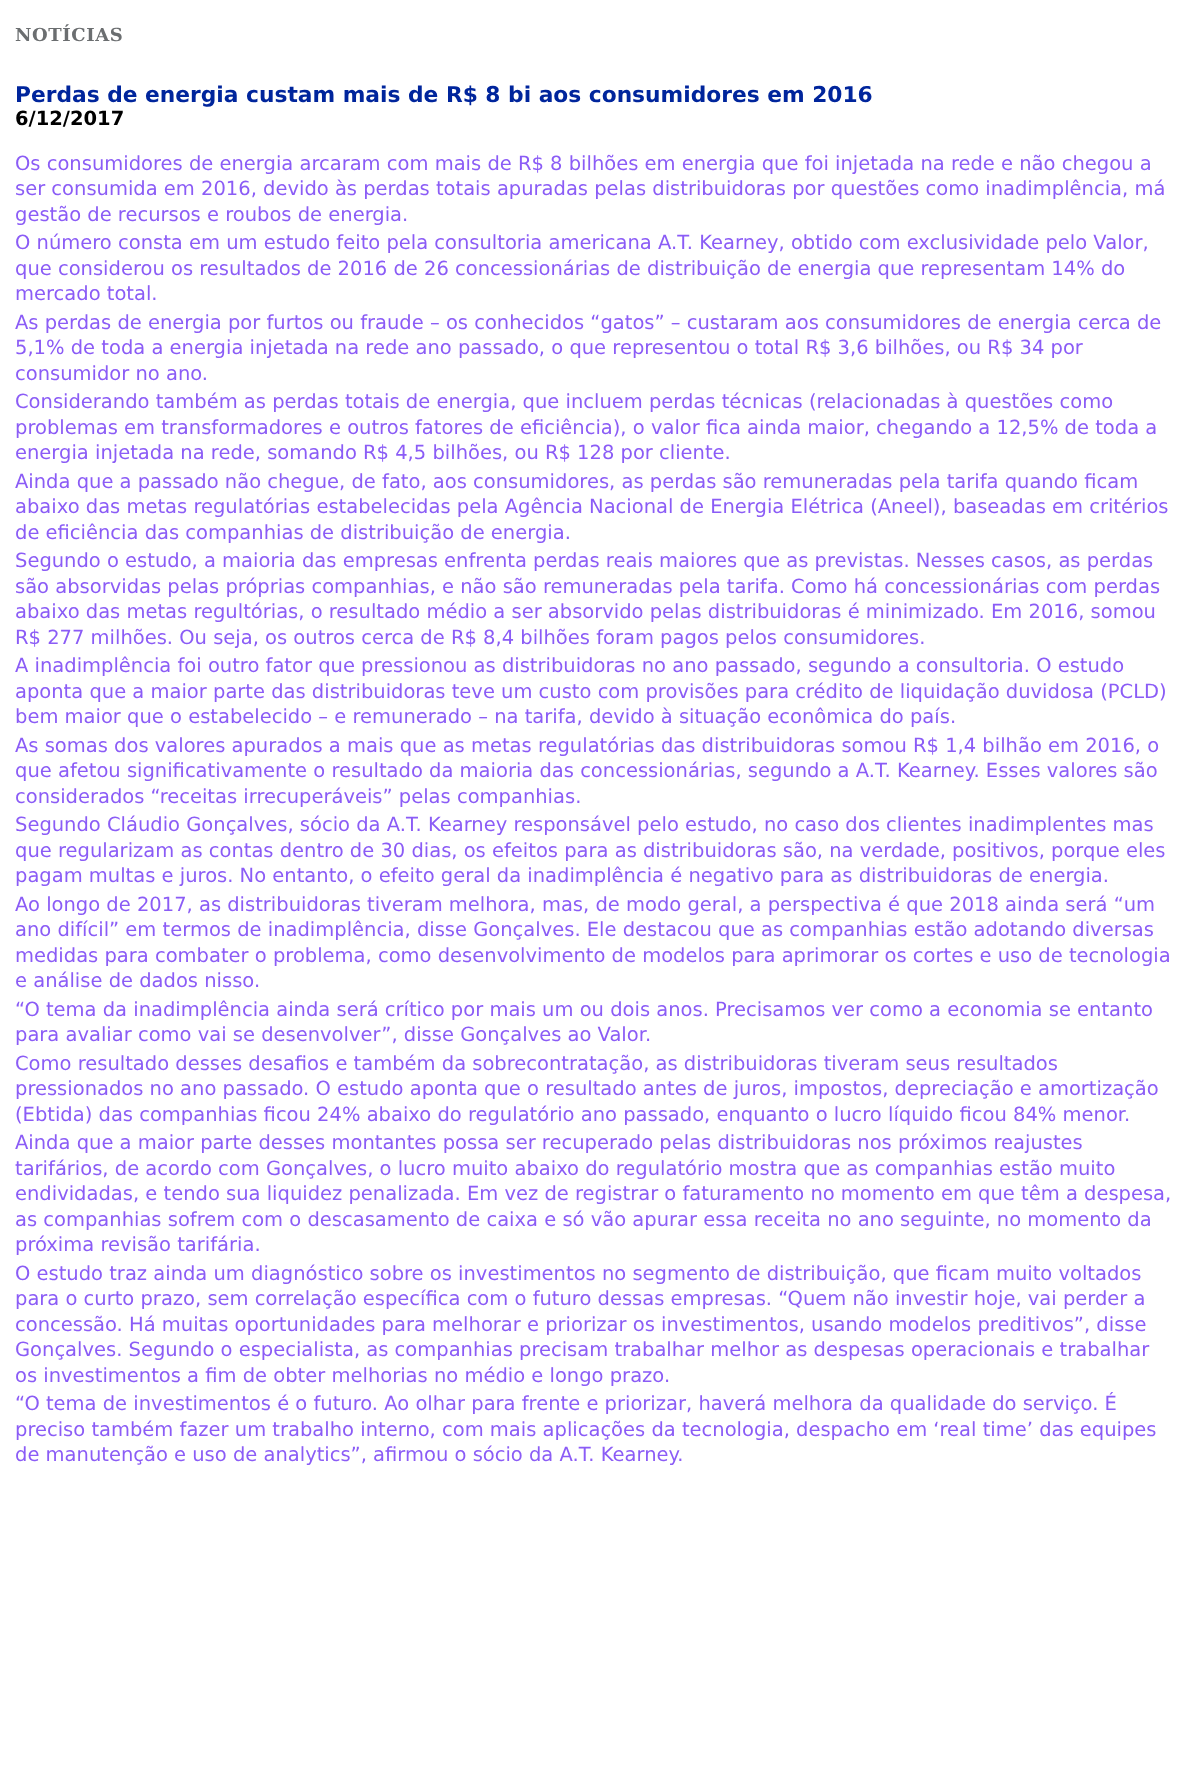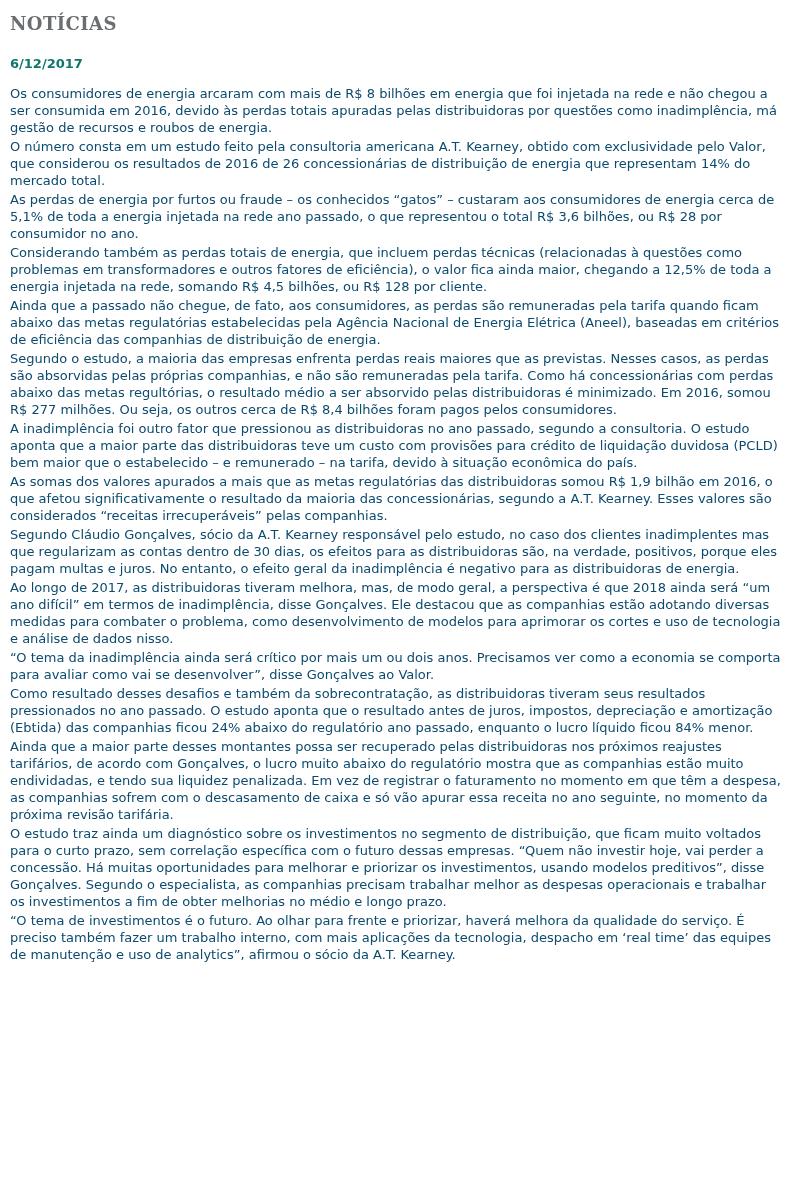--- a/index.html
+++ b/index.html
@@ -9,68 +9,69 @@
   }
   .page {
     box-sizing: border-box;
     width: 795px;
     min-height: 1188px;
     padding: 14px 12px 24px 10px;
     font-family: "DejaVu Sans", "Liberation Sans", sans-serif;
   }
   .section-title {
     font-family: "DejaVu Serif", "Liberation Serif", serif;
-    font-size: 18px;
+    font-size: 12px;
     font-weight: bold;
     color: #6b6e70;
     letter-spacing: 0.4px;
     margin: 0 0 23px 0;
     line-height: 19px;
   }
   .article-title {
     font-size: 14.5px;
     font-weight: bold;
     color: #00259c;
     margin: 0;
     line-height: 16px;
   }
   .article-date {
     font-size: 13px;
     font-weight: bold;
-    color: #0f766e;
+    color: #000000;
     line-height: 15px;
     margin: 0 0 14px 0;
   }
   .article p {
     font-size: 13px;
     line-height: 17px;
-    color: #0c4a6e;
+    color: #8b5cf6;
     margin: 2px 0;
     max-width: 773px;
   }
 </style>
 </head>
 <body>
 
 <div class="page">
   <h1 class="section-title">NOTÍCIAS</h1>
 
   <div class="article">
+    <h2 class="article-title">Perdas de energia custam mais de R$ 8 bi aos consumidores em 2016</h2>
     <div class="article-date">6/12/2017</div>
 
     <p>Os consumidores de energia arcaram com mais de R$ 8 bilhões em energia que foi injetada na rede e não chegou a ser consumida em 2016, devido às perdas totais apuradas pelas distribuidoras por questões como inadimplência, má gestão de recursos e roubos de energia.</p>
     <p>O número consta em um estudo feito pela consultoria americana A.T. Kearney, obtido com exclusividade pelo Valor, que considerou os resultados de 2016 de 26 concessionárias de distribuição de energia que representam 14% do mercado total.</p>
-    <p>As perdas de energia por furtos ou fraude – os conhecidos “gatos” – custaram aos consumidores de energia cerca de 5,1% de toda a energia injetada na rede ano passado, o que representou o total R$ 3,6 bilhões, ou R$ 28 por consumidor no ano.</p>
+    <p>As perdas de energia por furtos ou fraude – os conhecidos “gatos” – custaram aos consumidores de energia cerca de 5,1% de toda a energia injetada na rede ano passado, o que representou o total R$ 3,6 bilhões, ou R$ 34 por consumidor no ano.</p>
     <p>Considerando também as perdas totais de energia, que incluem perdas técnicas (relacionadas à questões como problemas em transformadores e outros fatores de eficiência), o valor fica ainda maior, chegando a 12,5% de toda a energia injetada na rede, somando R$ 4,5 bilhões, ou R$ 128 por cliente.</p>
     <p>Ainda que a passado não chegue, de fato, aos consumidores, as perdas são remuneradas pela tarifa quando ficam abaixo das metas regulatórias estabelecidas pela Agência Nacional de Energia Elétrica (Aneel), baseadas em critérios de eficiência das companhias de distribuição de energia.</p>
     <p>Segundo o estudo, a maioria das empresas enfrenta perdas reais maiores que as previstas. Nesses casos, as perdas são absorvidas pelas próprias companhias, e não são remuneradas pela tarifa. Como há concessionárias com perdas abaixo das metas regultórias, o resultado médio a ser absorvido pelas distribuidoras é minimizado. Em 2016, somou R$ 277 milhões. Ou seja, os outros cerca de R$ 8,4 bilhões foram pagos pelos consumidores.</p>
     <p>A inadimplência foi outro fator que pressionou as distribuidoras no ano passado, segundo a consultoria. O estudo aponta que a maior parte das distribuidoras teve um custo com provisões para crédito de liquidação duvidosa (PCLD) bem maior que o estabelecido – e remunerado – na tarifa, devido à situação econômica do país.</p>
-    <p>As somas dos valores apurados a mais que as metas regulatórias das distribuidoras somou R$ 1,9 bilhão em 2016, o que afetou significativamente o resultado da maioria das concessionárias, segundo a A.T. Kearney. Esses valores são considerados “receitas irrecuperáveis” pelas companhias.</p>
+    <p>As somas dos valores apurados a mais que as metas regulatórias das distribuidoras somou R$ 1,4 bilhão em 2016, o que afetou significativamente o resultado da maioria das concessionárias, segundo a A.T. Kearney. Esses valores são considerados “receitas irrecuperáveis” pelas companhias.</p>
     <p>Segundo Cláudio Gonçalves, sócio da A.T. Kearney responsável pelo estudo, no caso dos clientes inadimplentes mas que regularizam as contas dentro de 30 dias, os efeitos para as distribuidoras são, na verdade, positivos, porque eles pagam multas e juros. No entanto, o efeito geral da inadimplência é negativo para as distribuidoras de energia.</p>
     <p>Ao longo de 2017, as distribuidoras tiveram melhora, mas, de modo geral, a perspectiva é que 2018 ainda será “um ano difícil” em termos de inadimplência, disse Gonçalves. Ele destacou que as companhias estão adotando diversas medidas para combater o problema, como desenvolvimento de modelos para aprimorar os cortes e uso de tecnologia e análise de dados nisso.</p>
-    <p>“O tema da inadimplência ainda será crítico por mais um ou dois anos. Precisamos ver como a economia se comporta para avaliar como vai se desenvolver”, disse Gonçalves ao Valor.</p>
+    <p>“O tema da inadimplência ainda será crítico por mais um ou dois anos. Precisamos ver como a economia se entanto para avaliar como vai se desenvolver”, disse Gonçalves ao Valor.</p>
     <p>Como resultado desses desafios e também da sobrecontratação, as distribuidoras tiveram seus resultados pressionados no ano passado. O estudo aponta que o resultado antes de juros, impostos, depreciação e amortização (Ebtida) das companhias ficou 24% abaixo do regulatório ano passado, enquanto o lucro líquido ficou 84% menor.</p>
     <p>Ainda que a maior parte desses montantes possa ser recuperado pelas distribuidoras nos próximos reajustes tarifários, de acordo com Gonçalves, o lucro muito abaixo do regulatório mostra que as companhias estão muito endividadas, e tendo sua liquidez penalizada. Em vez de registrar o faturamento no momento em que têm a despesa, as companhias sofrem com o descasamento de caixa e só vão apurar essa receita no ano seguinte, no momento da próxima revisão tarifária.</p>
     <p>O estudo traz ainda um diagnóstico sobre os investimentos no segmento de distribuição, que ficam muito voltados para o curto prazo, sem correlação específica com o futuro dessas empresas. “Quem não investir hoje, vai perder a concessão. Há muitas oportunidades para melhorar e priorizar os investimentos, usando modelos preditivos”, disse Gonçalves. Segundo o especialista, as companhias precisam trabalhar melhor as despesas operacionais e trabalhar os investimentos a fim de obter melhorias no médio e longo prazo.</p>
     <p>“O tema de investimentos é o futuro. Ao olhar para frente e priorizar, haverá melhora da qualidade do serviço. É preciso também fazer um trabalho interno, com mais aplicações da tecnologia, despacho em ‘real time’ das equipes de manutenção e uso de analytics”, afirmou o sócio da A.T. Kearney.</p>
 
   </div>
 </div>
 
 </body></html>

